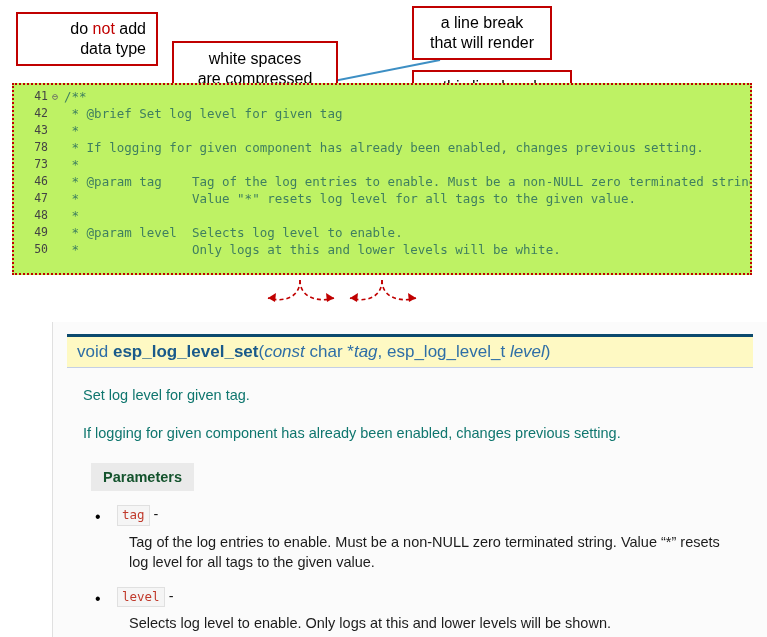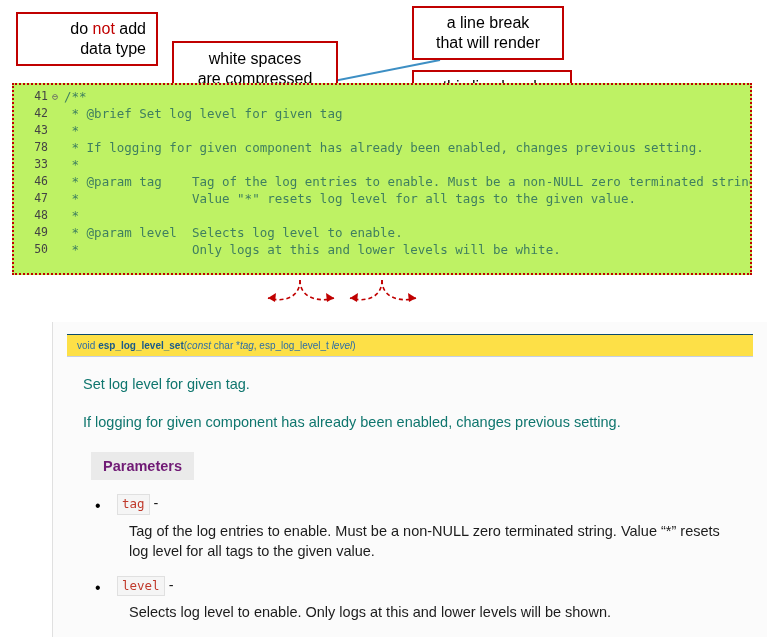--- a/index.html
+++ b/index.html
@@ -46,21 +46,21 @@
     top: 41px;
     width: 166px;
     height: 54px;
     display: flex;
     flex-direction: column;
     justify-content: space-between;
   }
   #callout-line-break-render {
     left: 412px;
     top: 6px;
-    width: 152px;
+    width: 140px;
     height: 54px;
     display: flex;
     flex-direction: column;
     justify-content: center;
   }
   #callout-line-break-not-render {
     left: 412px;
     top: 70px;
     width: 160px;
     height: 54px;
@@ -123,46 +123,46 @@
     width: 715px;
     height: 315px;
     background: #fbfbfb;
     border-left: 1px solid #e0e0e0;
     box-sizing: border-box;
     overflow: hidden;
     font-family: "Liberation Sans", sans-serif;
   }
   #doc-signature {
     margin: 12px 14px 0 14px;
-    background: #fde047;
-    border-top: 1px solid #0c4a6e;
+    background: #fef9c3;
+    border-top: 3px solid #0c4a6e;
     border-bottom: 1px solid #c4cfe5;
     padding: 5px 10px;
-    font-size: 10px;
+    font-size: 17px;
     color: #2e6ea6;
     font-family: "Liberation Sans", sans-serif;
   }
   #doc-signature .fname {
     font-weight: bold;
     color: #1a5a8a;
   }
   #doc-signature .ital {
     font-style: italic;
   }
   .doc-para {
     margin: 18px 14px 0 30px;
     font-size: 14.5px;
     color: #0f766e;
     line-height: 1.35;
   }
   #params-header {
     margin: 20px 14px 0 38px;
     display: inline-block;
     background: #eaeaea;
-    color: #701a75;
+    color: #14532d;
     font-size: 14.5px;
     font-weight: bold;
     padding: 6px 12px;
   }
   .param-item {
     margin: 14px 20px 0 64px;
     font-size: 14.5px;
     color: #1c1c1c;
     line-height: 1.35;
     position: relative;
@@ -245,21 +245,21 @@
     <span>will </span><span class="hl">not</span><span> render</span>
   </div>
 </div>
 
 <div id="code-panel">
   <div id="code-lines">
       <div class="code-line"><span class="ln">41</span><span class="fold">⊖</span><span class="code-text">/**</span></div>
       <div class="code-line"><span class="ln">42</span><span class="fold"></span><span class="code-text"> * @brief Set log level for given tag</span></div>
       <div class="code-line"><span class="ln">43</span><span class="fold"></span><span class="code-text"> *</span></div>
       <div class="code-line"><span class="ln">78</span><span class="fold"></span><span class="code-text"> * If logging for given component has already been enabled, changes previous setting.</span></div>
-      <div class="code-line"><span class="ln">33</span><span class="fold"></span><span class="code-text"> *</span></div>
+      <div class="code-line"><span class="ln">73</span><span class="fold"></span><span class="code-text"> *</span></div>
       <div class="code-line"><span class="ln">46</span><span class="fold"></span><span class="code-text"> * @param tag    Tag of the log entries to enable. Must be a non-NULL zero terminated string.</span></div>
       <div class="code-line"><span class="ln">47</span><span class="fold"></span><span class="code-text"> *               Value "*" resets log level for all tags to the given value.</span></div>
       <div class="code-line"><span class="ln">48</span><span class="fold"></span><span class="code-text"> *</span></div>
       <div class="code-line"><span class="ln">49</span><span class="fold"></span><span class="code-text"> * @param level  Selects log level to enable.</span></div>
       <div class="code-line"><span class="ln">50</span><span class="fold"></span><span class="code-text"> *               Only logs at this and lower levels will be white.</span></div>
     </div>
 </div>
 
 <div id="doc-panel">
   <div id="doc-signature">

